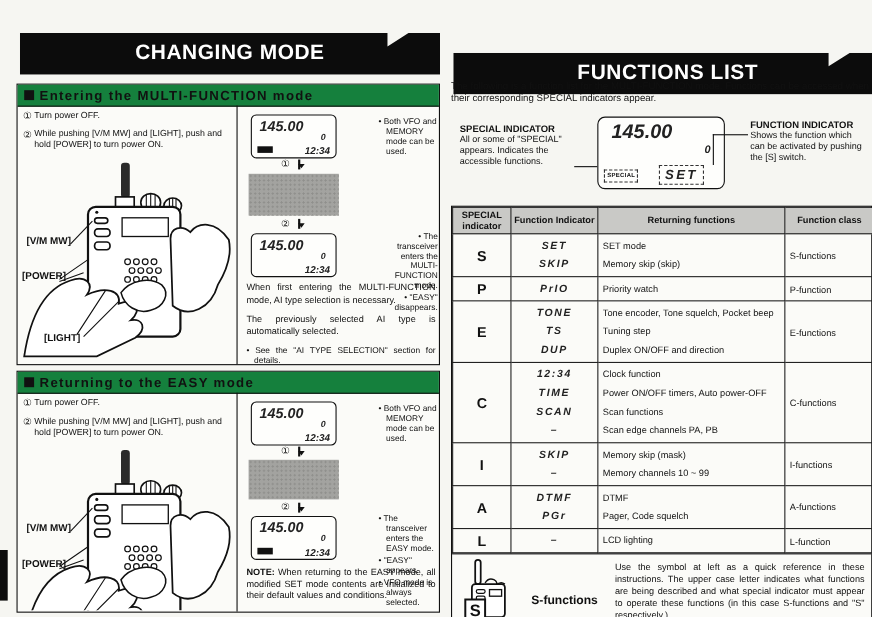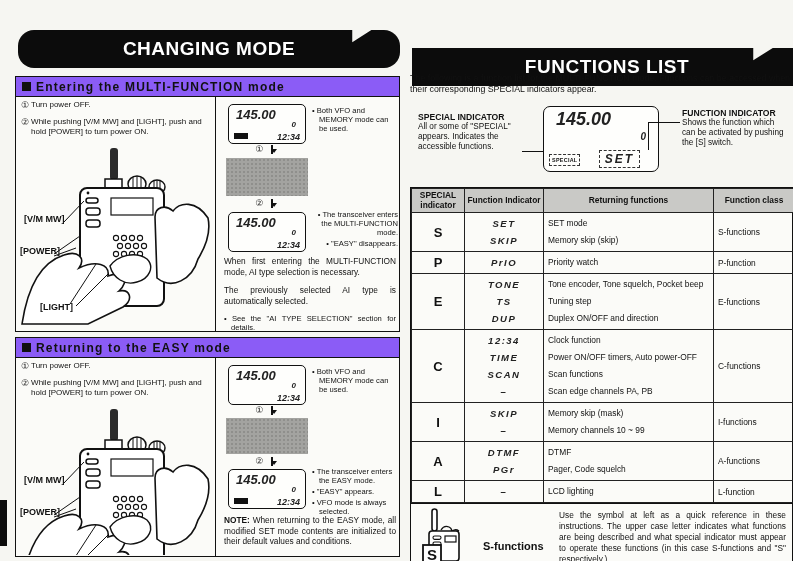--- a/index.html
+++ b/index.html
@@ -12,40 +12,40 @@
   
   .title-bar{
     position:absolute;height:38px;background:#0c0c0c;color:#fff;
     display:flex;align-items:center;justify-content:center;
     font-size:19px;font-weight:bold;letter-spacing:.5px;
     clip-path:polygon(0 0,87.5% 0,87.5% 32%,92.5% 0,100% 0,100% 100%,0 100%);
   }
   
   .section-box{position:absolute;border:1.4px solid #111;background:#fbfbf8;}
   .section-head{
-    height:19px;background:#8b5cf6;border-bottom:1.2px solid #111;
+    height:19px;background:#15803d;border-bottom:1.2px solid #111;
     display:flex;align-items:center;padding-left:6px;gap:5px;
     font-weight:bold;font-size:12px;letter-spacing:1.2px;white-space:nowrap;overflow:hidden;
   }
   .sq{width:9px;height:9px;background:#111;display:inline-block;flex:0 0 auto;}
   .section-body{position:absolute;left:0;right:0;top:19px;bottom:0;}
   .pane-divider{position:absolute;left:199px;top:0;bottom:0;width:1px;background:#111;}
   .steps{position:absolute;left:5px;top:4px;width:190px;font-size:8px;line-height:10px;}
   .step{margin-bottom:7px;display:flex;gap:2px;}
   .step .num{flex:0 0 auto;font-size:9px;}
   .illus{position:absolute;left:2px;overflow:hidden;}
   
   .lcd{position:absolute;width:76px;height:38px;border:1.6px solid #111;border-radius:5px;background:#fefefc;}
   .seg{font-family:Liberation Sans, sans-serif;font-style:italic;font-weight:bold;color:#222;}
   .lcd .freq{position:absolute;left:7px;top:2px;font-size:13px;letter-spacing:0;}
   .lcd .mem{position:absolute;right:9px;top:15px;font-size:8px;}
   .lcd .clock{position:absolute;right:5px;bottom:1px;font-size:9px;}
   .lcd .easy-badge{position:absolute;left:5px;bottom:4px;width:14px;height:6px;background:#111;}
   .lcd-notes{position:absolute;font-size:7.6px;line-height:9px;width:86px;}
-  .lcd-notes div{margin-bottom:2px;padding-left:7px;text-indent:-7px;}
+  .lcd-notes div{margin-bottom:2px;padding-left:7px;text-indent:-7px;margin-left:32px;}
   .lcd-notes div::before{content:"• ";}
   .seq-mark{position:absolute;font-size:9px;width:76px;text-align:center;height:13px;}
   .seq-mark .stem{display:inline-block;width:1.4px;height:9px;background:#111;vertical-align:middle;margin-left:8px;}
   .seq-mark .head{display:inline-block;width:0;height:0;border-left:3px solid transparent;border-right:3px solid transparent;border-top:4px solid #111;vertical-align:bottom;margin-left:-2.2px;margin-bottom:1px;}
   .backlit{position:absolute;width:82px;height:38px;background:#a3a3a0;
     background-image:radial-gradient(#8f8f8c 1px, transparent 1px);background-size:4px 4px;}
   .body-par{position:absolute;font-size:8.3px;line-height:10.5px;text-align:justify;}
   .body-par p{margin:0 0 8px 0;}
   .sub-bullet{font-size:7.6px;line-height:9px;padding-left:7px;text-indent:-7px;}
   .sub-bullet::before{content:"• ";}
@@ -119,21 +119,21 @@
       <path d="M52,158 L78,118 M58,160 L90,128" stroke-width="1"></path>
     </g>
     <text x="6" y="76" font-size="9" font-weight="bold" fill="#111">[V/M MW]</text>
     <text x="2" y="108" font-size="9" font-weight="bold" fill="#111">[POWER]</text>
     <text x="22" y="164" font-size="9" font-weight="bold" fill="#111">[LIGHT]</text>
   </symbol>
 </svg>
 
 <div class="edge-tab"></div>
 
-<div class="title-bar" style="left:18px;top:30px;width:382px;border-radius:16px;">
+<div class="title-bar" style="left:18px;top:30px;width:382px;">
   <span>CHANGING MODE</span>
 </div>
 
 <div class="section-box" style="left:15px;top:76px;width:383px;height:254px;">
   <div class="section-head">
     <span class="sq"></span>
     <span>Entering the MULTI-FUNCTION mode</span>
   </div>
   <div class="section-body">
     <div class="pane-divider"></div>

